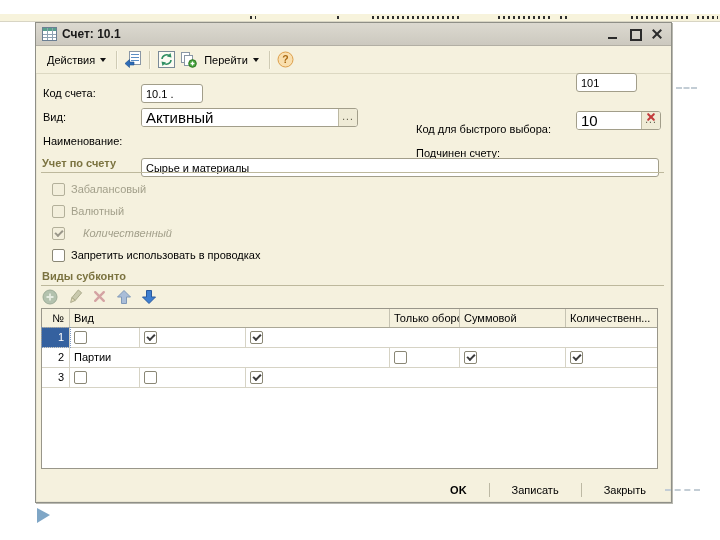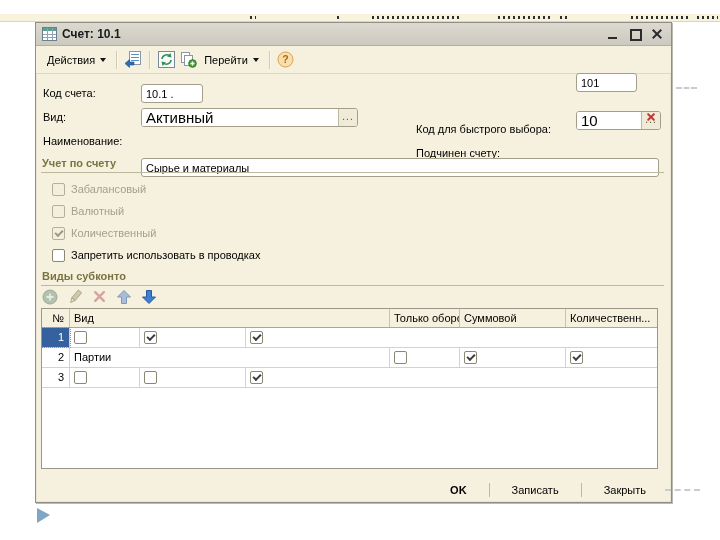--- a/index.html
+++ b/index.html
@@ -183,21 +183,21 @@
     <span class="section-title" style="left:6px;top:134px;">Учет по счету</span>
     <div class="section-line" style="left:5px;right:7px;top:149px;"></div>
 
     <span class="cb dis" style="left:16px;top:160px;"></span>
     <span class="flabel dis-label" style="left:35px;top:160px;">Забалансовый</span>
 
     <span class="cb dis" style="left:16px;top:182px;"></span>
     <span class="flabel dis-label" style="left:35px;top:182px;">Валютный</span>
 
     <span class="cb dis checked" style="left:16px;top:204px;"></span>
-    <span class="flabel dis-label" style="left:35px;top:204px;">Количественный</span>
+    <span class="flabel dis-label" style="left:47px;top:204px;font-style:italic;">Количественный</span>
 
     <span class="cb" style="left:16px;top:226px;"></span>
     <span class="flabel" style="left:35px;top:226px;">Запретить использовать в проводках</span>
 
     <span class="section-title" style="left:6px;top:247px;">Виды субконто</span>
     <div class="section-line" style="left:5px;right:7px;top:262px;"></div>
 
     <span class="sicon" style="left:5px;top:265px;">
       <svg width="16" height="16" viewBox="0 0 16 16">
         <circle cx="8" cy="8" r="7" fill="#b3c2ae" stroke="#9cab97"></circle>

